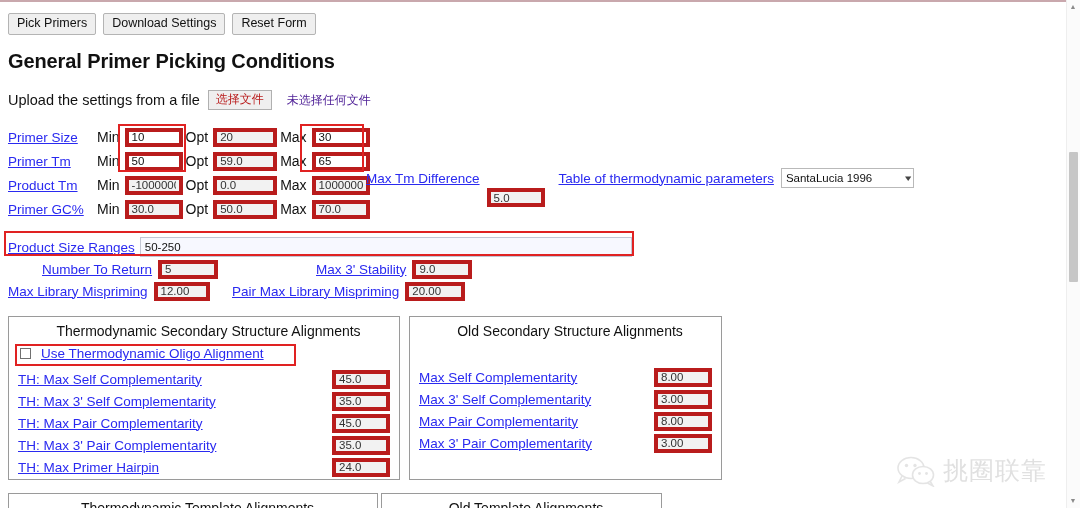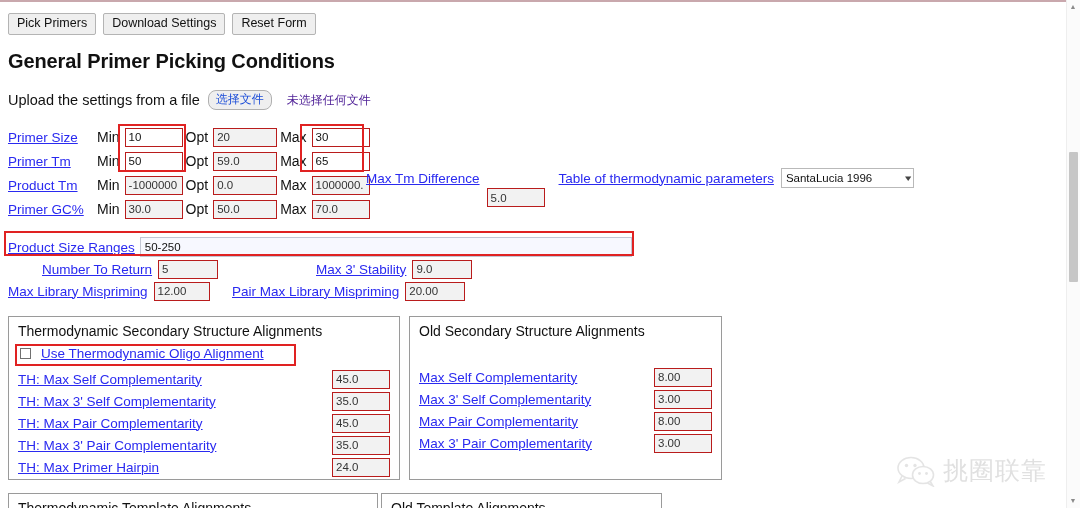--- a/index.html
+++ b/index.html
@@ -36,35 +36,35 @@
     position:absolute; left:8px; top:48px;
     font-size:20px; font-weight:bold; letter-spacing:-0.1px;
     color:#111;
   }
 
   
   .uploadrow { position:absolute; left:8px; top:88px; display:flex; align-items:center; font-size:14.5px; }
   .uploadrow .lbl { color:#111; }
   .filebtn {
     margin-left:8px;
-    background:#efefef; border:1px solid #b0b0b0; border-radius:8px;
-    padding:1px 7px 2px 7px; font-size:12px; line-height:15px; color:#1d4ed8; cursor:pointer;
+    background:#efefef; border:1px solid #b0b0b0; border-radius:0;
+    padding:1px 7px 2px 7px; font-size:12px; line-height:15px; color:#b91c1c; cursor:pointer;
   }
   .filetxt { margin-left:15px; font-size:12px; color:#4c1d95; }
 
   
   .lnk { color:#2a2af0; text-decoration:underline; cursor:pointer; white-space:nowrap; }
 
   
   .grid { position:absolute; left:8px; top:123px; }
   .grow { display:flex; align-items:center; height:24px; }
   .rlabel { width:86px; text-align:left; font-size:13.5px; }
   .mid { font-size:14px; color:#111; padding:0 5px 0 3px; }
   .inp {
-    border:1px solid #b91c1c;
+    border:4px solid #b91c1c;
     background:#f2f2f2;
     font-family:"Liberation Sans", sans-serif;
     font-size:11.5px;
     color:#333;
     padding:1px 3px;
     height:19px;
     line-height:16px;
     outline:none;
   }
   .inp.white { background:#ffffff; color:#111; }
@@ -91,21 +91,21 @@
     font-size:11.5px; color:#111; padding:1px 4px; height:20px; line-height:17px;
     margin-left:5px; outline:none;
   }
 
   
   .nrow { position:absolute; left:0; display:flex; align-items:center; height:22px; }
   .nlabel { font-size:13.5px; }
 
   
   .panel { position:absolute; border:1px solid #9a9a9a; background:#ffffff; }
-  .ptitle { font-size:14px; color:#111; padding:6px 0 0 9px; }
+  .ptitle { font-size:14px; color:#111; padding:6px 0 0 9px;text-align:center; }
   .prow { display:flex; align-items:center; justify-content:space-between; height:22px; padding:0 9px 0 9px; }
   .prow .inp { width:58px; }
 
   .chkrow { display:flex; align-items:center; gap:10px; padding-left:11px; height:21px; }
   .chk { width:11px; height:11px; border:1px solid #707070; background:#fff; display:inline-block; }
 
   
   .bpanel { position:absolute; border:1px solid #9a9a9a; background:#fff; overflow:hidden; }
 
   

